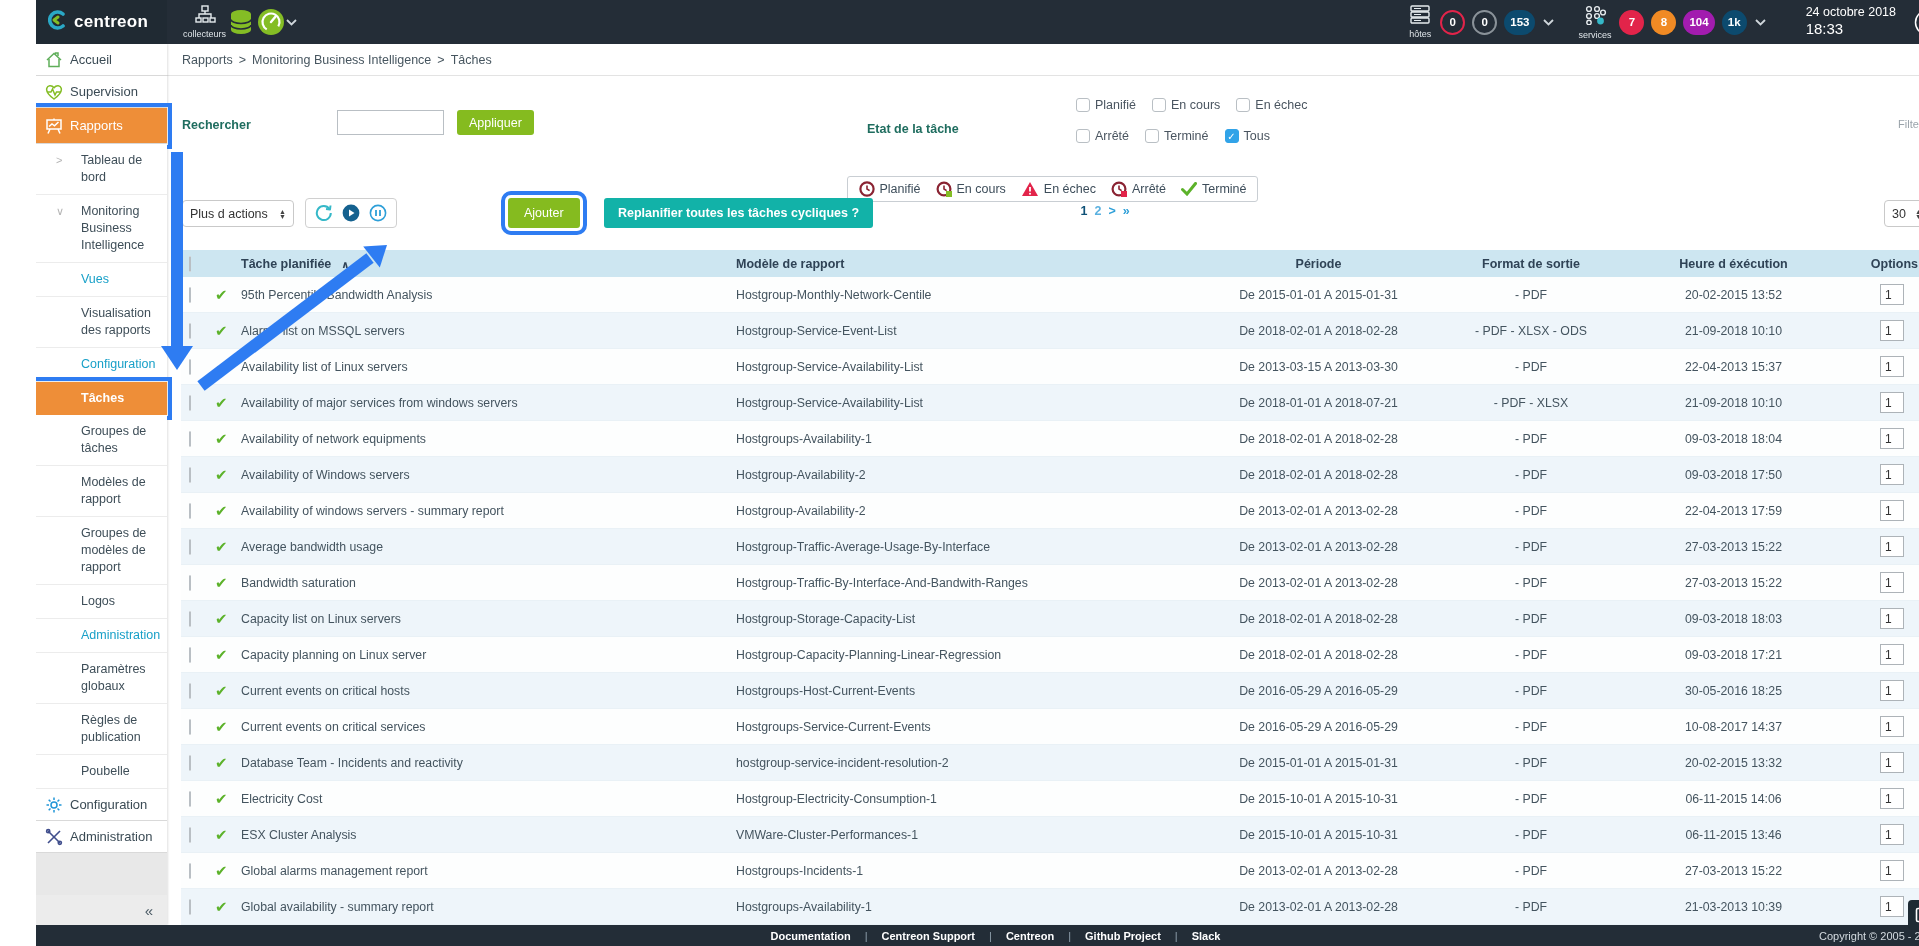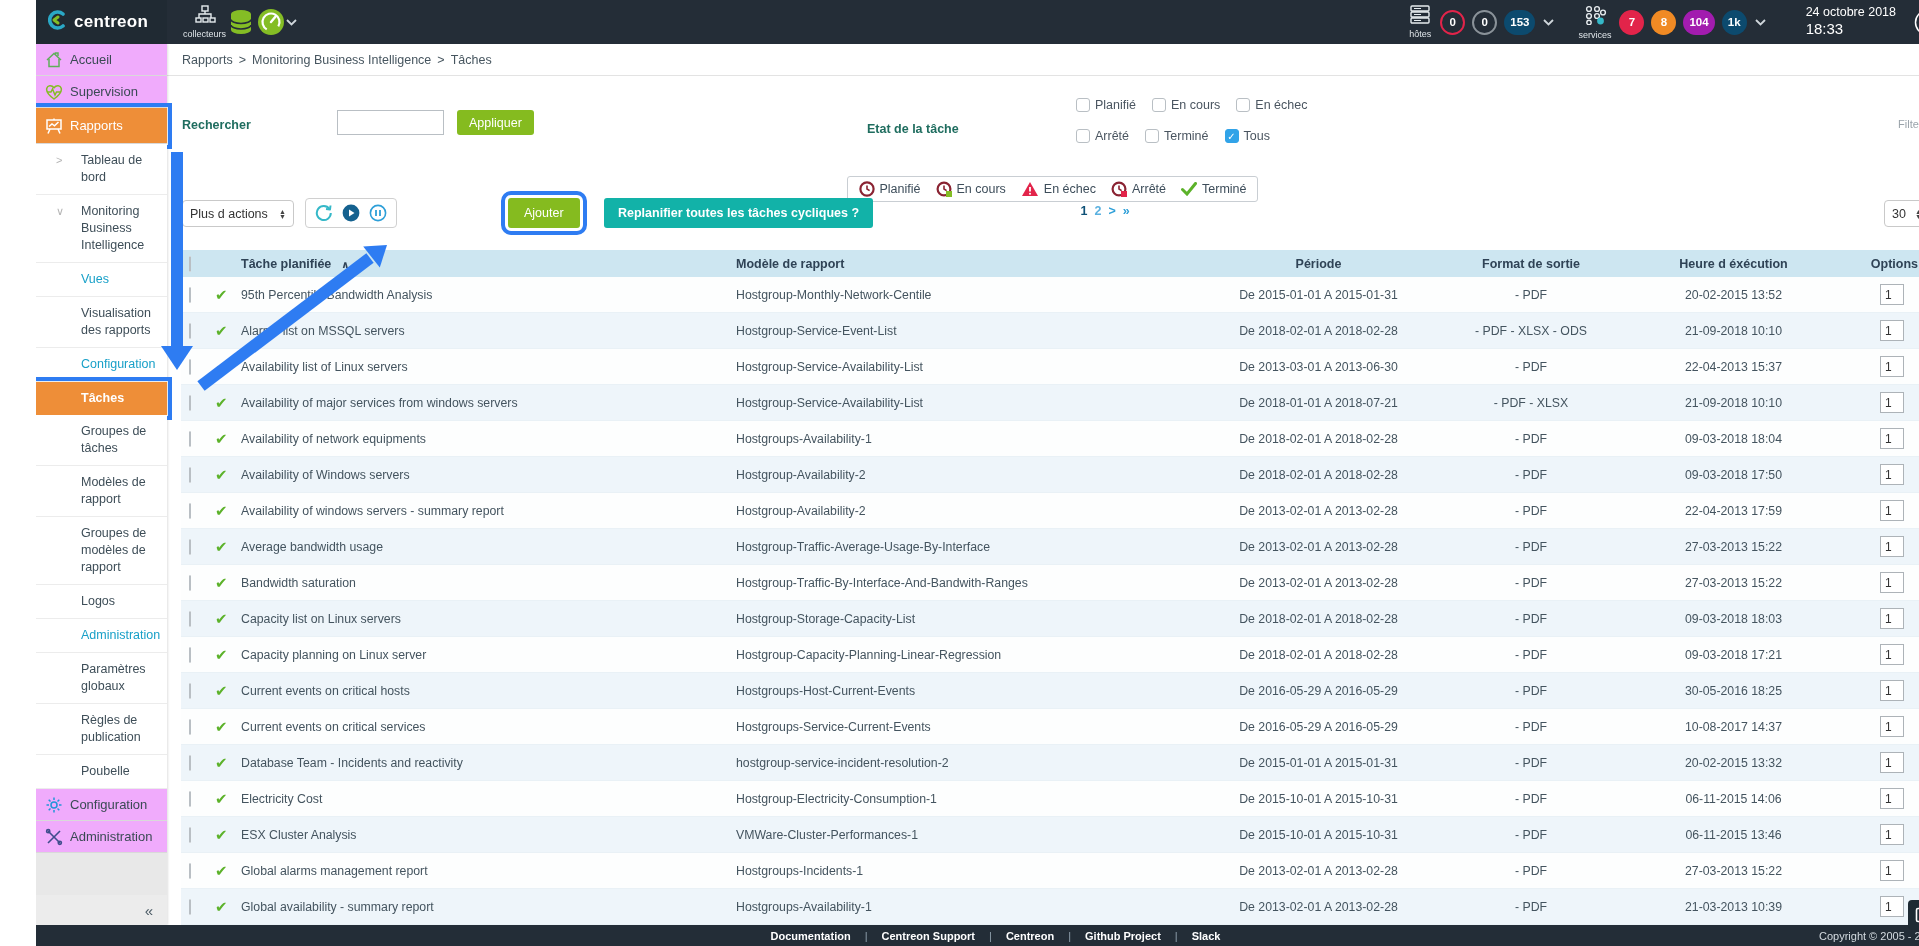--- a/index.html
+++ b/index.html
@@ -24,21 +24,21 @@
   .badge.fill-red { background:#e2244a; }
   .badge.fill-orange { background:#f08a24; }
   .badge.fill-gray { background:#a21caf; }
   .datetime { color:#ffffff; text-align:left; margin-left:30px; line-height:1.25; }
   .datetime .d { font-size:12.5px; }
   .datetime .t { font-size:15px; }
   .avatar { width:27px; height:27px; cursor:pointer; margin-left:8px; }
 
   
   .sidebar { position:absolute; left:0; top:44px; width:131px; bottom:21px; background:#e8e8e8; display:flex; flex-direction:column; z-index:10; box-shadow:1px 0 2px rgba(0,0,0,.12); }
-  .side-top { height:32px; display:flex; align-items:center; gap:7px; padding-left:9px; font-size:13px; color:#3a4a54; background:#f0abfc; border-bottom:1px solid #d9d9d9; cursor:pointer; }
+  .side-top { height:32px; display:flex; align-items:center; gap:7px; padding-left:9px; font-size:13px; color:#3a4a54; background:#ffffff; border-bottom:1px solid #d9d9d9; cursor:pointer; }
   .side-top .sicon { width:18px; height:18px; flex:0 0 18px; display:flex; }
   .side-top.active-orange { background:#ee8e38; color:#ffffff; height:36px; }
   .side-sub { background:#ffffff; padding:8px 4px 8px 45px; font-size:12.5px; line-height:17px; color:#3e4e58; border-bottom:1px solid #ececec; cursor:pointer; position:relative; }
   .side-sub .subchev { position:absolute; left:20px; top:8px; color:#b4b4b4; font-size:11px; }
   .side-sub.link { color:#18a0c8; }
   .side-sub.active-orange { background:#ee8e38; color:#ffffff; font-weight:700; border-bottom:none; }
   .side-fill { flex:1; background:#e8e8e8; }
   .collapse-row { height:30px; background:#ececec; display:flex; align-items:center; justify-content:flex-end; padding-right:14px; color:#4a5a64; font-size:15px; cursor:pointer; }
   .anno-outline { outline:4px solid #2e7cf2; outline-offset:1px; }
 
@@ -466,21 +466,21 @@
             <span class="c-center">De 2018-02-01 A 2018-02-28</span>
             <span class="c-center">- PDF - XLSX - ODS</span>
             <span class="c-center">21-09-2018 10:10</span>
             <span class="opt-cell"><input class="opt-input" value="1" style=""></span>
           </div>
           <div class="trow tbody-row">
             <span><span class="row-cbx"></span></span>
             <span class="check-ic">✔</span>
             <span>Availability list of Linux servers</span>
             <span>Hostgroup-Service-Availability-List</span>
-            <span class="c-center">De 2013-03-01 A 2013-06-30</span>
+            <span class="c-center">De 2013-03-15 A 2013-03-30</span>
             <span class="c-center">- PDF</span>
             <span class="c-center">22-04-2013 15:37</span>
             <span class="opt-cell"><input class="opt-input" value="1" style=""></span>
           </div>
           <div class="trow tbody-row">
             <span><span class="row-cbx"></span></span>
             <span class="check-ic">✔</span>
             <span>Availability of major services from windows servers</span>
             <span>Hostgroup-Service-Availability-List</span>
             <span class="c-center">De 2018-01-01 A 2018-07-21</span>

